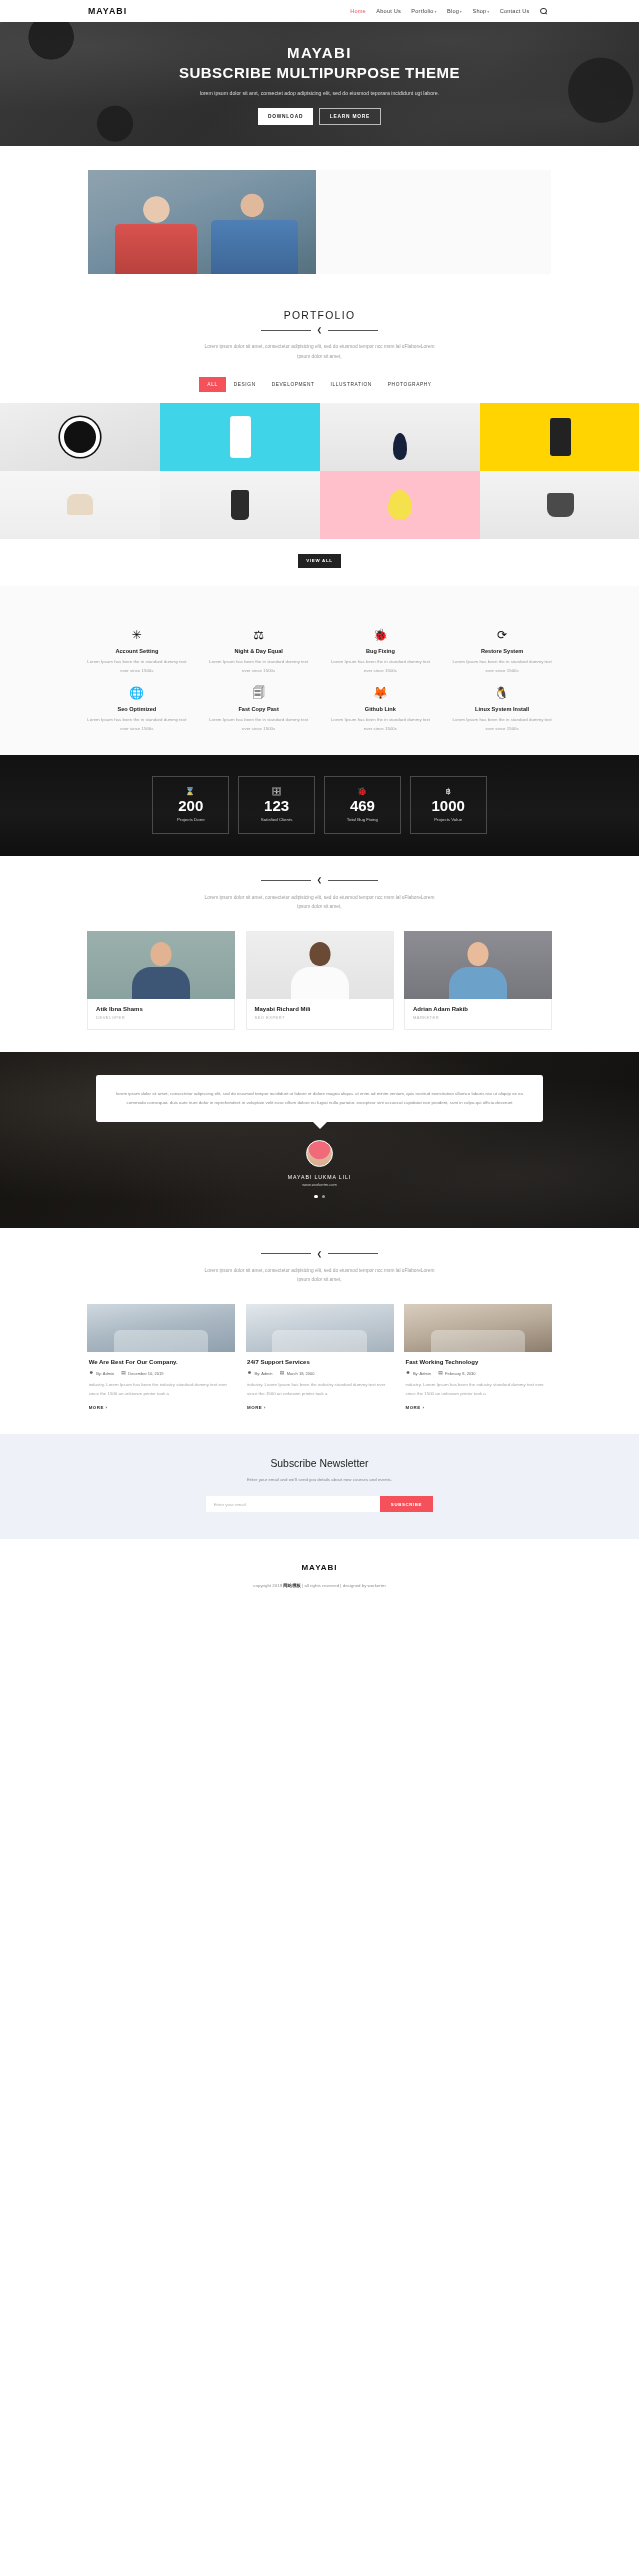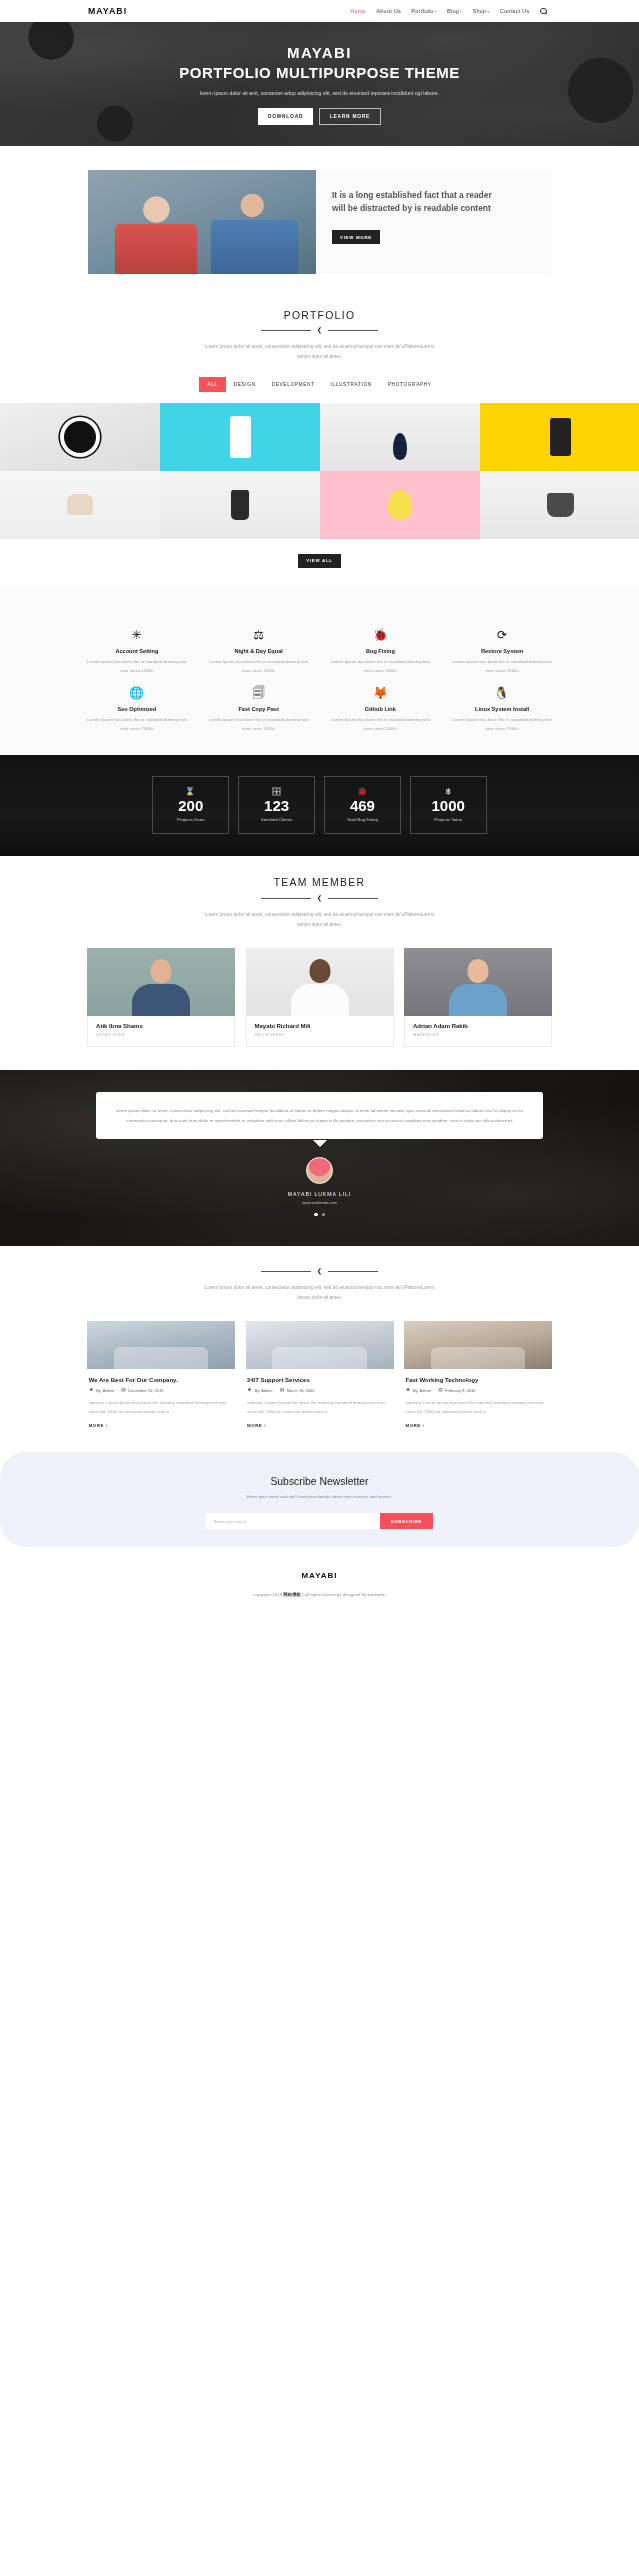--- a/index.html
+++ b/index.html
@@ -261,21 +261,21 @@
   }
   .blog-body{padding:7.2px 1.6px 0;}
   .blog-title{font-size:6px;font-weight:bold;color:#1b1b1b;margin-bottom:5.6px;}
   .blog-meta{display:flex;gap:7.2px;align-items:center;margin-bottom:5.6px;}
   .meta-item{display:flex;align-items:center;gap:2.4px;font-size:4px;color:#666;}
   .meta-ico{font-size:4.8px;color:#555;line-height:1;}
   .blog-ex{font-size:4.4px;color:#a5a5a5;line-height:2;margin-bottom:6.4px;}
   .blog-more{font-size:4.4px;font-weight:bold;color:#2b2b2b;letter-spacing:0.5px;cursor:pointer;}
 
   
-  .news{background:#eef1f7;padding:24px 0 18px;text-align:center;border-radius:26px;}
+  .news{background:#eef1f7;padding:24px 0 27px;text-align:center;}
   .news-title{font-size:10.4px;color:#1c1c1c;font-weight:500;margin-bottom:7.2px;}
   .news-sub{font-size:4.4px;color:#888;margin-bottom:14.4px;}
   .news-form{display:flex;justify-content:center;}
   .news-input{
     width:174px;height:16px;border:none;background:#fff;padding:0 7.2px;font-size:4.4px;color:#333;
     font-family:"Liberation Sans",sans-serif;outline:none;
   }
   .news-input::placeholder{color:#b3b3b3;}
   .news-btn{
     background:#f4515b;color:#fff;border:none;height:16px;padding:0 10.4px;font-size:4.4px;
@@ -302,36 +302,32 @@
       <div class="nav-item"><span>Blog</span><span class="caret">▾</span></div>
       <div class="nav-item"><span>Shop</span><span class="caret">▾</span></div>
       <div class="nav-item"><span>Contact Us</span></div>
       <span class="search-icon"></span>
     </div>
   </div>
 
   <div class="hero">
     <div class="hero-inner">
       <div class="hero-title">MAYABI</div>
-      <div class="hero-sub">PORTFOLIO MULTIPURPOSE THEME</div>
+      <div class="hero-sub">SUBSCRIBE MULTIPURPOSE THEME</div>
       <div class="hero-desc">lorem ipsum dolor sit amt, consectet adop adipisicing elit, sed do eiusmod teporara incididunt ugt labore.</div>
       <div class="hero-btns">
         <button class="btn-light">DOWNLOAD</button>
         <button class="btn-outline">LEARN MORE</button>
       </div>
     </div>
   </div>
 
   <div class="about">
     <div class="about-inner">
       <div class="about-img"></div>
-      <div class="about-txt">
-        <div class="about-head">It is a long established fact that a reader will be distracted by is readable content</div>
-        <button class="btn-dark">VIEW MORE</button>
-      </div>
     </div>
   </div>
 
   <div class="portfolio">
     <div class="sec-head">
       <div class="sec-title">PORTFOLIO</div>
       <div class="divider">
         <span class="ln"></span>
         <span class="dot">❮</span>
         <span class="ln"></span>
@@ -425,21 +421,20 @@
     </div>
     <div class="counter">
       <span class="cnt-icon">฿</span>
       <div class="cnt-num">1000</div>
       <div class="cnt-label">Projects Value</div>
     </div>
   </div>
 
   <div class="team">
     <div class="sec-head">
-      <div class="sec-title">TEAM MEMBER</div>
       <div class="divider">
         <span class="ln"></span>
         <span class="dot">❮</span>
         <span class="ln"></span>
       </div>
       <div class="sec-desc">Lorem ipsum dolor sit amet, consectetur adipisicing elit, sed do eiusmod tempor ncc msm lal uFlaboreLorem ipsum dolor sit amet,</div>
     </div>
     <div class="team-grid">
       <div class="team-card">
         <div class="team-photo tp1">

